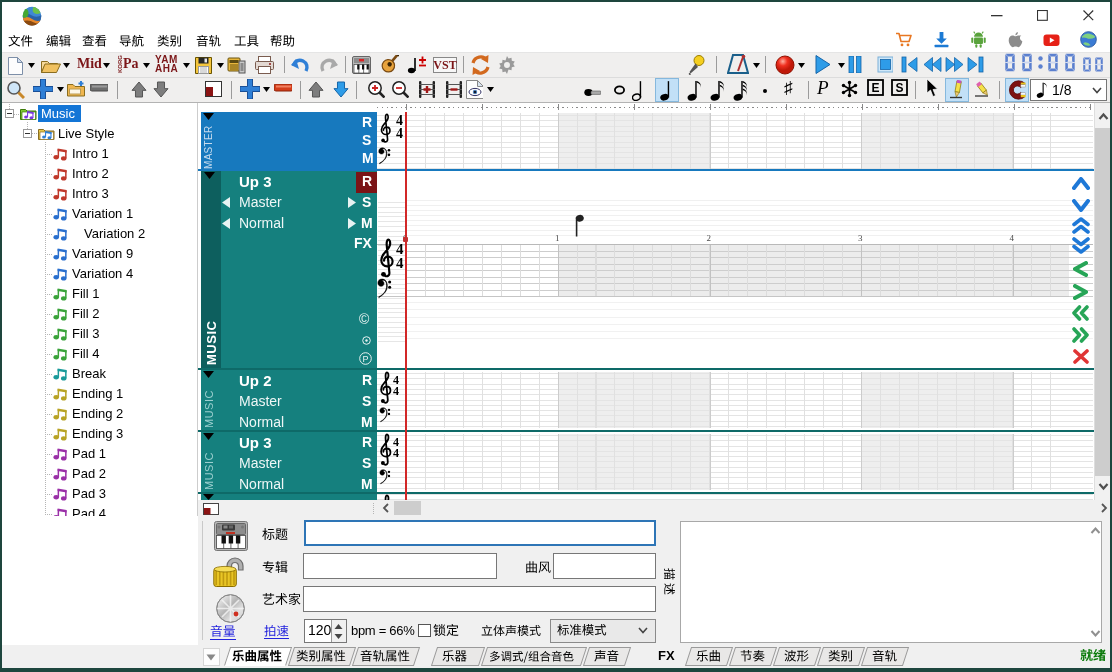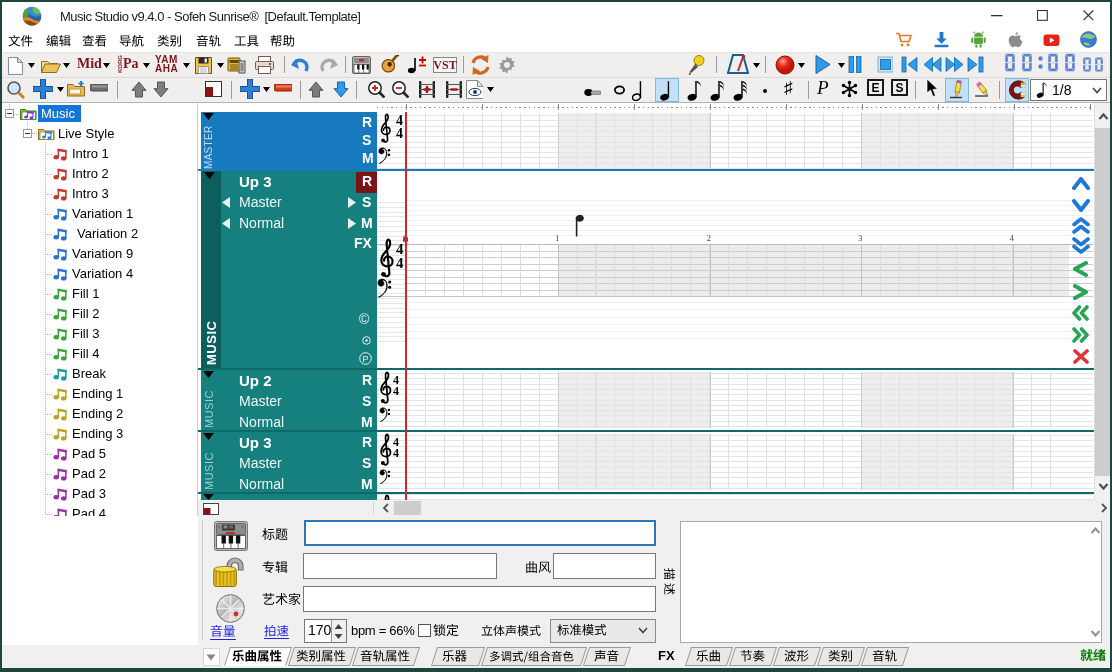--- a/index.html
+++ b/index.html
@@ -18,21 +18,20 @@
         <g clip-path="url(#sc)">
           <circle cx="10" cy="10" r="9.4" fill="#3f88d4"></circle>
           <path d="M-1 11 Q4 5 9 9 Q15 13 21 8 L21 21 L-1 21z" fill="#2a63a8"></path>
           <path d="M-1 13 Q5 9 10 13 Q16 17 21 13 L21 21 L-1 21z" fill="#e8882a"></path>
           <path d="M-1 16 Q6 13 12 16.5 Q17 19 21 17 L21 21 L-1 21z" fill="#8a4a10"></path>
           <path d="M3 1.5 Q8.5 5.5 5.5 10.5 Q1.5 14 0 8.5 Q0.5 3.5 3 1.5z" fill="#46a832"></path>
           <path d="M12 0.5 Q17.5 2.5 18.5 7 Q14 9.5 11 6 Q10 2.5 12 0.5z" fill="#6cc24a"></path>
         </g>
       </svg>
     </div>
-<div class="ab" style="left:60px;top:9px;font:normal 13px 'Liberation Sans',sans-serif;color:#1a1a1a;white-space:nowrap;letter-spacing:-0.5px;">Music Studio v9.4.0 - Sofeh Sunrise®&nbsp; [Default.Template]</div>
 <div class="ab" style="left:991px;top:15px;">
       <svg width="12" height="2" viewBox="0 0 12 2" style="">
         <rect width="11.5" height="1.3" fill="#333"></rect>
       </svg>
     </div>
 <div class="ab" style="left:1037px;top:10px;">
       <svg width="11" height="11" viewBox="0 0 11 11" style="">
         <rect x="0.5" y="0.5" width="9.8" height="9.8" fill="none" stroke="#333" stroke-width="1.1"></rect>
       </svg>
     </div>
@@ -791,21 +790,21 @@
       <svg width="15" height="15" viewBox="0 0 16 16" style="">
         <g fill="#2a6fce">
           <ellipse cx="3.4" cy="12" rx="2.9" ry="2.3"></ellipse>
           <ellipse cx="11.4" cy="13.2" rx="2.9" ry="2.3"></ellipse>
           <rect x="4.9" y="3.2" width="1.6" height="8.8"></rect>
           <rect x="12.9" y="4.6" width="1.6" height="8.6"></rect>
           <path d="M4.9 2.6 L14.5 4.2 L14.5 7 L4.9 5.4z"></path>
         </g>
       </svg>
     </div>
-<div class="ab" style="left:77px;top:226px;font:normal 13px 'Liberation Sans',sans-serif;color:#000;white-space:nowrap;">Variation 2</div>
+<div class="ab" style="left:84px;top:226px;font:normal 13px 'Liberation Sans',sans-serif;color:#000;white-space:nowrap;">Variation 2</div>
 <div class="ab" style="left:45px;top:254px;width:7px;height:1px;background-image:repeating-linear-gradient(to right,#b5b5b5 0 1px,transparent 1px 2px);"></div>
 <div class="ab" style="left:53px;top:246px;">
       <svg width="15" height="15" viewBox="0 0 16 16" style="">
         <g fill="#2a6fce">
           <ellipse cx="3.4" cy="12" rx="2.9" ry="2.3"></ellipse>
           <ellipse cx="11.4" cy="13.2" rx="2.9" ry="2.3"></ellipse>
           <rect x="4.9" y="3.2" width="1.6" height="8.8"></rect>
           <rect x="12.9" y="4.6" width="1.6" height="8.6"></rect>
           <path d="M4.9 2.6 L14.5 4.2 L14.5 7 L4.9 5.4z"></path>
         </g>
@@ -934,21 +933,21 @@
       <svg width="15" height="15" viewBox="0 0 16 16" style="">
         <g fill="#9a30a8">
           <ellipse cx="3.4" cy="12" rx="2.9" ry="2.3"></ellipse>
           <ellipse cx="11.4" cy="13.2" rx="2.9" ry="2.3"></ellipse>
           <rect x="4.9" y="3.2" width="1.6" height="8.8"></rect>
           <rect x="12.9" y="4.6" width="1.6" height="8.6"></rect>
           <path d="M4.9 2.6 L14.5 4.2 L14.5 7 L4.9 5.4z"></path>
         </g>
       </svg>
     </div>
-<div class="ab" style="left:72px;top:446px;font:normal 13px 'Liberation Sans',sans-serif;color:#000;white-space:nowrap;">Pad 5</div>
+<div class="ab" style="left:72px;top:446px;font:normal 13px 'Liberation Sans',sans-serif;color:#000;white-space:nowrap;">Pad 1</div>
 <div class="ab" style="left:45px;top:474px;width:7px;height:1px;background-image:repeating-linear-gradient(to right,#b5b5b5 0 1px,transparent 1px 2px);"></div>
 <div class="ab" style="left:53px;top:466px;">
       <svg width="15" height="15" viewBox="0 0 16 16" style="">
         <g fill="#9a30a8">
           <ellipse cx="3.4" cy="12" rx="2.9" ry="2.3"></ellipse>
           <ellipse cx="11.4" cy="13.2" rx="2.9" ry="2.3"></ellipse>
           <rect x="4.9" y="3.2" width="1.6" height="8.8"></rect>
           <rect x="12.9" y="4.6" width="1.6" height="8.6"></rect>
           <path d="M4.9 2.6 L14.5 4.2 L14.5 7 L4.9 5.4z"></path>
         </g>
@@ -1389,21 +1388,21 @@
         <g transform="matrix(0.013000 0 0 -0.013000 0 11.960)">
           <path fill="#000" d="M154 496V426H600C188 176 169 115 169 59C170 -11 227 -53 351 -53H776C883 -53 918 -23 930 144C907 148 880 157 859 169C854 40 838 19 783 19H343C284 19 246 33 246 64C246 102 280 155 779 449C787 452 793 456 797 459L743 498L727 495ZM633 840V732H364V840H288V732H57V660H288V568H364V660H633V568H709V660H932V732H709V840Z M1607 776C1669 732 1748 667 1786 626L1843 680C1803 720 1723 781 1661 823ZM1461 839V587H1067V513H1440C1351 345 1193 180 1035 100C1054 85 1079 55 1093 35C1229 114 1364 251 1461 405V-80H1543V435C1643 283 1781 131 1902 43C1916 64 1942 93 1962 109C1827 194 1668 358 1574 513H1928V587H1543V839Z M2423 824C2436 802 2450 775 2461 750H2084V544H2157V682H2846V544H2923V750H2551C2539 780 2519 817 2501 847ZM2790 481C2734 429 2647 363 2571 313C2548 368 2514 421 2467 467C2492 484 2516 501 2537 520H2789V586H2209V520H2438C2342 456 2205 405 2080 374C2093 360 2114 329 2121 315C2217 343 2321 383 2411 433C2430 415 2446 395 2460 374C2373 310 2204 238 2078 207C2091 191 2108 165 2116 148C2236 185 2391 256 2489 324C2501 300 2510 277 2516 254C2416 163 2221 69 2061 32C2076 15 2092 -13 2100 -32C2244 12 2416 95 2530 182C2539 101 2521 33 2491 10C2473 -7 2454 -10 2427 -10C2406 -10 2372 -9 2336 -5C2348 -26 2355 -56 2356 -76C2388 -77 2420 -78 2441 -78C2487 -78 2513 -70 2545 -43C2601 -1 2625 124 2591 253L2639 282C2693 136 2788 20 2916 -38C2927 -18 2949 9 2966 23C2840 73 2744 186 2697 319C2752 355 2806 395 2852 432Z"></path>
         </g>
       </svg>
     </div>
 <div class="ab" style="left:304px;top:520px;width:352px;height:26px;background:#fff;border:2px solid #2e75b6;"></div>
 <div class="ab" style="left:303px;top:553px;width:194px;height:26px;background:#fff;border:1px solid #777;"></div>
 <div class="ab" style="left:553px;top:553px;width:103px;height:26px;background:#fff;border:1px solid #777;"></div>
 <div class="ab" style="left:303px;top:586px;width:353px;height:26px;background:#fff;border:1px solid #777;"></div>
 <div class="ab" style="left:304px;top:619px;width:43px;height:24px;background:#fff;border:1px solid #777;"></div>
-<div class="ab" style="left:308px;top:622px;font:normal 14px 'Liberation Sans',sans-serif;color:#000;white-space:nowrap;">170</div>
+<div class="ab" style="left:308px;top:622px;font:normal 14px 'Liberation Sans',sans-serif;color:#000;white-space:nowrap;">120</div>
 <div class="ab" style="left:331px;top:620px;width:15px;height:22px;background:#f0f0f0;border-left:1px solid #999;"></div>
 <div class="ab" style="left:334px;top:623px;">
       <svg width="9" height="7" viewBox="0 0 9 7" style="">
         <path d="M0.5 6 L4.5 1 L8.5 6z" fill="#444"></path>
       </svg>
     </div>
 <div class="ab" style="left:334px;top:633px;">
       <svg width="9" height="7" viewBox="0 0 9 7" style="">
         <path d="M0.5 1 L4.5 6 L8.5 1z" fill="#444"></path>
       </svg>

